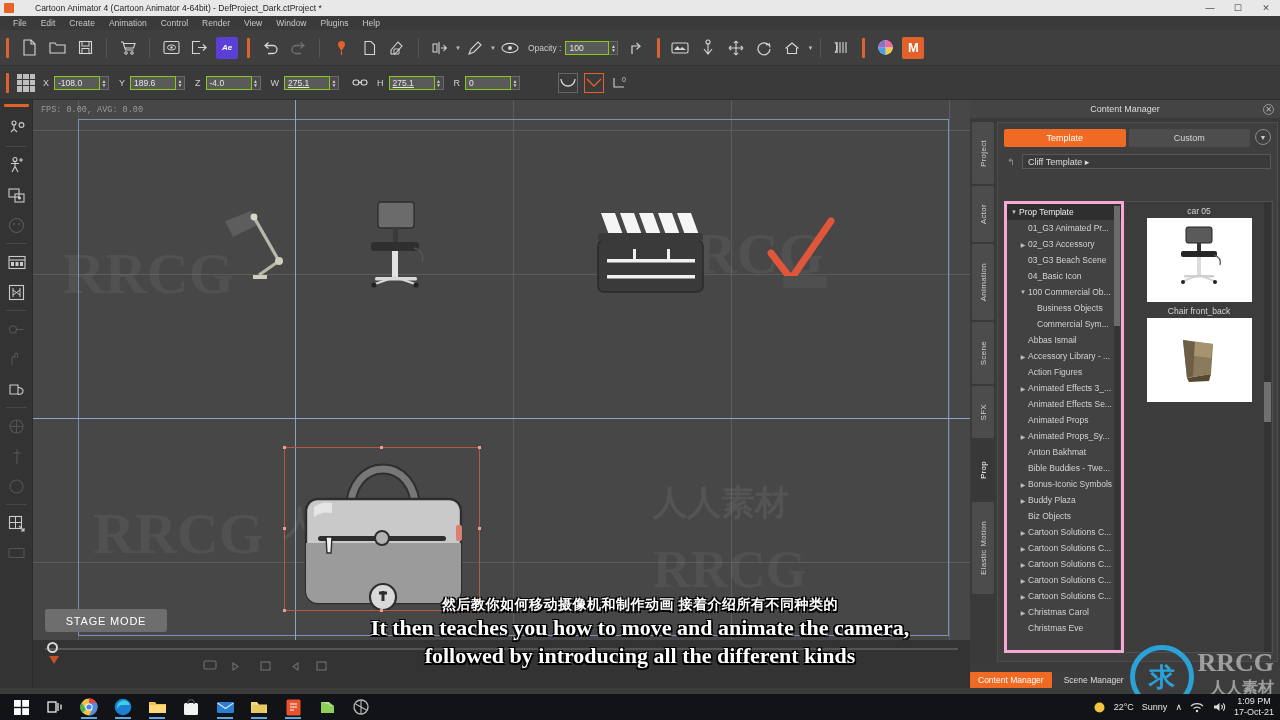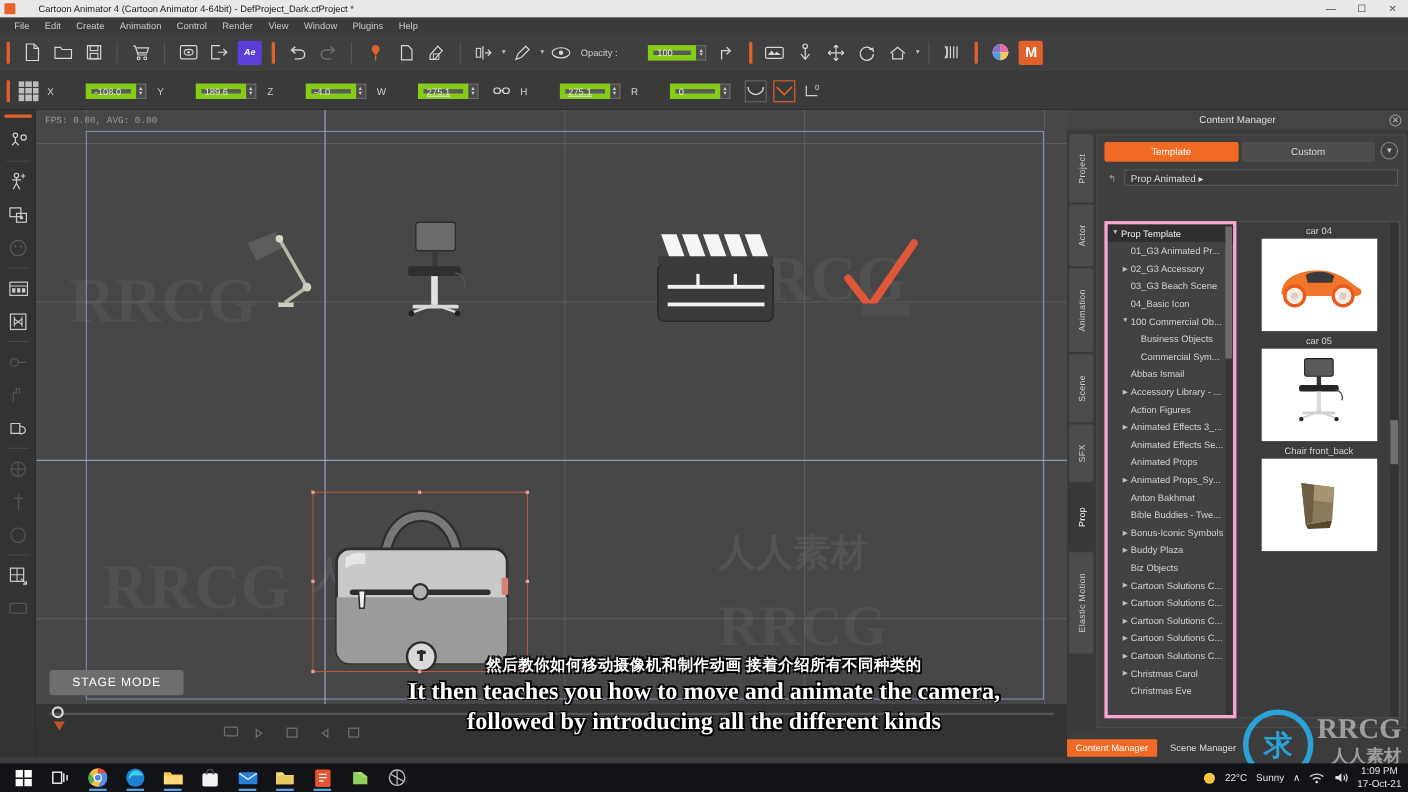--- a/index.html
+++ b/index.html
@@ -34,21 +34,21 @@
   .tbtn svg { display:block; }
   .tbtn.ae { background:#5b3fd6; border-radius:2px; color:#fff; font-size:8px;
     font-weight:bold; font-style:italic; }
   .tbtn.mbtn { background:#e0622a; border-radius:2px; color:#fff; font-size:13px; font-weight:bold; }
   .tbtn.dim { opacity:.55; }
   .carat { font-size:6px; color:#bbb; margin-left:1px; }
 
   .opacity-wrap { display:flex; align-items:center; margin-left:4px; flex:none; }
   .opacity-lbl { font-size:8.5px; color:#ccc; margin-right:4px; }
   .num-field { background:#5a5a5a; color:#e6e6e6; font-size:8.5px; height:14px;
-    display:flex; align-items:center; padding:0 3px; border:5px solid #84cc16;margin-left:24px; }
+    display:flex; align-items:center; padding:0 3px; border:1px solid #84cc16; }
   .spin { width:9px; height:14px; background:#4a4a4a; border:1px solid #6a6a6a;
     border-left:none; display:flex; flex-direction:column; align-items:center;
     justify-content:center; color:#ccc; font-size:5px; line-height:4px; }
 
   
   .tf-grp { display:flex; align-items:center; margin-right:10px; flex:none; }
   .tf-lbl { font-size:9px; color:#d0d0d0; margin-right:5px; }
   .tf-val { width:46px; }
   .tf-val.wide { width:46px;text-decoration:underline; }
   .grid-icon { width:18px; height:18px; margin:0 8px 0 2px; display:grid;
@@ -723,21 +723,21 @@
 
     <div class="cm-body">
       <div class="cm-tabs">
         <div class="cm-tab active">Template</div>
         <div class="cm-tab">Custom</div>
         <div class="cm-chevron">▼</div>
       </div>
 
       <div class="cm-path">
         <div class="path-back">↰</div>
-        <div class="path-field">Prop Animated ▸</div>
+        <div class="path-field">Cliff Template ▸</div>
       </div>
 
       <div class="cm-split">
         <div class="tree">
           <div class="tree-scroll"></div>
           <div class="tree-thumb"></div>
           <div id="tree-rows">
               <div class="tnode root" style="padding-left: 2px;">
                 <span class="tw">▼</span>
                 <span>Prop Template</span>
@@ -845,33 +845,20 @@
               <div class="tnode" style="padding-left: 11px;">
                 <span class="tw"></span>
                 <span>Christmas Eve</span>
               </div>
             </div>
         </div>
         <div class="thumbs">
           <div class="th-scroll"></div>
           <div class="th-thumb"></div>
 
-          <div class="th-item" style="margin-top:1px">
-            <div class="th-cap">car 04</div>
-            <div class="th-box">
-              <svg width="88" height="52" viewBox="0 0 88 52">
-                <path d="M10 34 C10 22 22 14 40 13 C56 12 66 18 76 26 L82 30 C84 33 82 36 78 36 L12 36 Z" fill="#f2762a"></path>
-                <path d="M32 17 C38 13 52 13 58 18 L56 24 L34 24 Z" fill="#3a3a3a"></path>
-                <circle cx="22" cy="36" r="9" fill="#f6ece4" stroke="#e85a1e" stroke-width="3"></circle>
-                <circle cx="66" cy="36" r="9" fill="#f6ece4" stroke="#e85a1e" stroke-width="3"></circle>
-                <circle cx="22" cy="36" r="3.4" fill="#d8d0c8"></circle>
-                <circle cx="66" cy="36" r="3.4" fill="#d8d0c8"></circle>
-              </svg>
-            </div>
-          </div>
 
           <div class="th-item" style="margin-top:2px">
             <div class="th-cap">car 05</div>
             <div class="th-box">
               <svg width="62" height="72" viewBox="0 0 62 72">
                 <rect x="18" y="3" width="26" height="16" rx="2" fill="#5a5a5a" stroke="#222" stroke-width="1"></rect>
                 <rect x="29" y="19" width="4" height="8" fill="#333"></rect>
                 <rect x="13" y="27" width="36" height="6" rx="2" fill="#262626"></rect>
                 <path d="M46 31c6 2 7 6 6 10" stroke="#555" stroke-width="1.3" fill="none"></path>
                 <rect x="29" y="33" width="4" height="18" fill="#dcdcdc"></rect>

